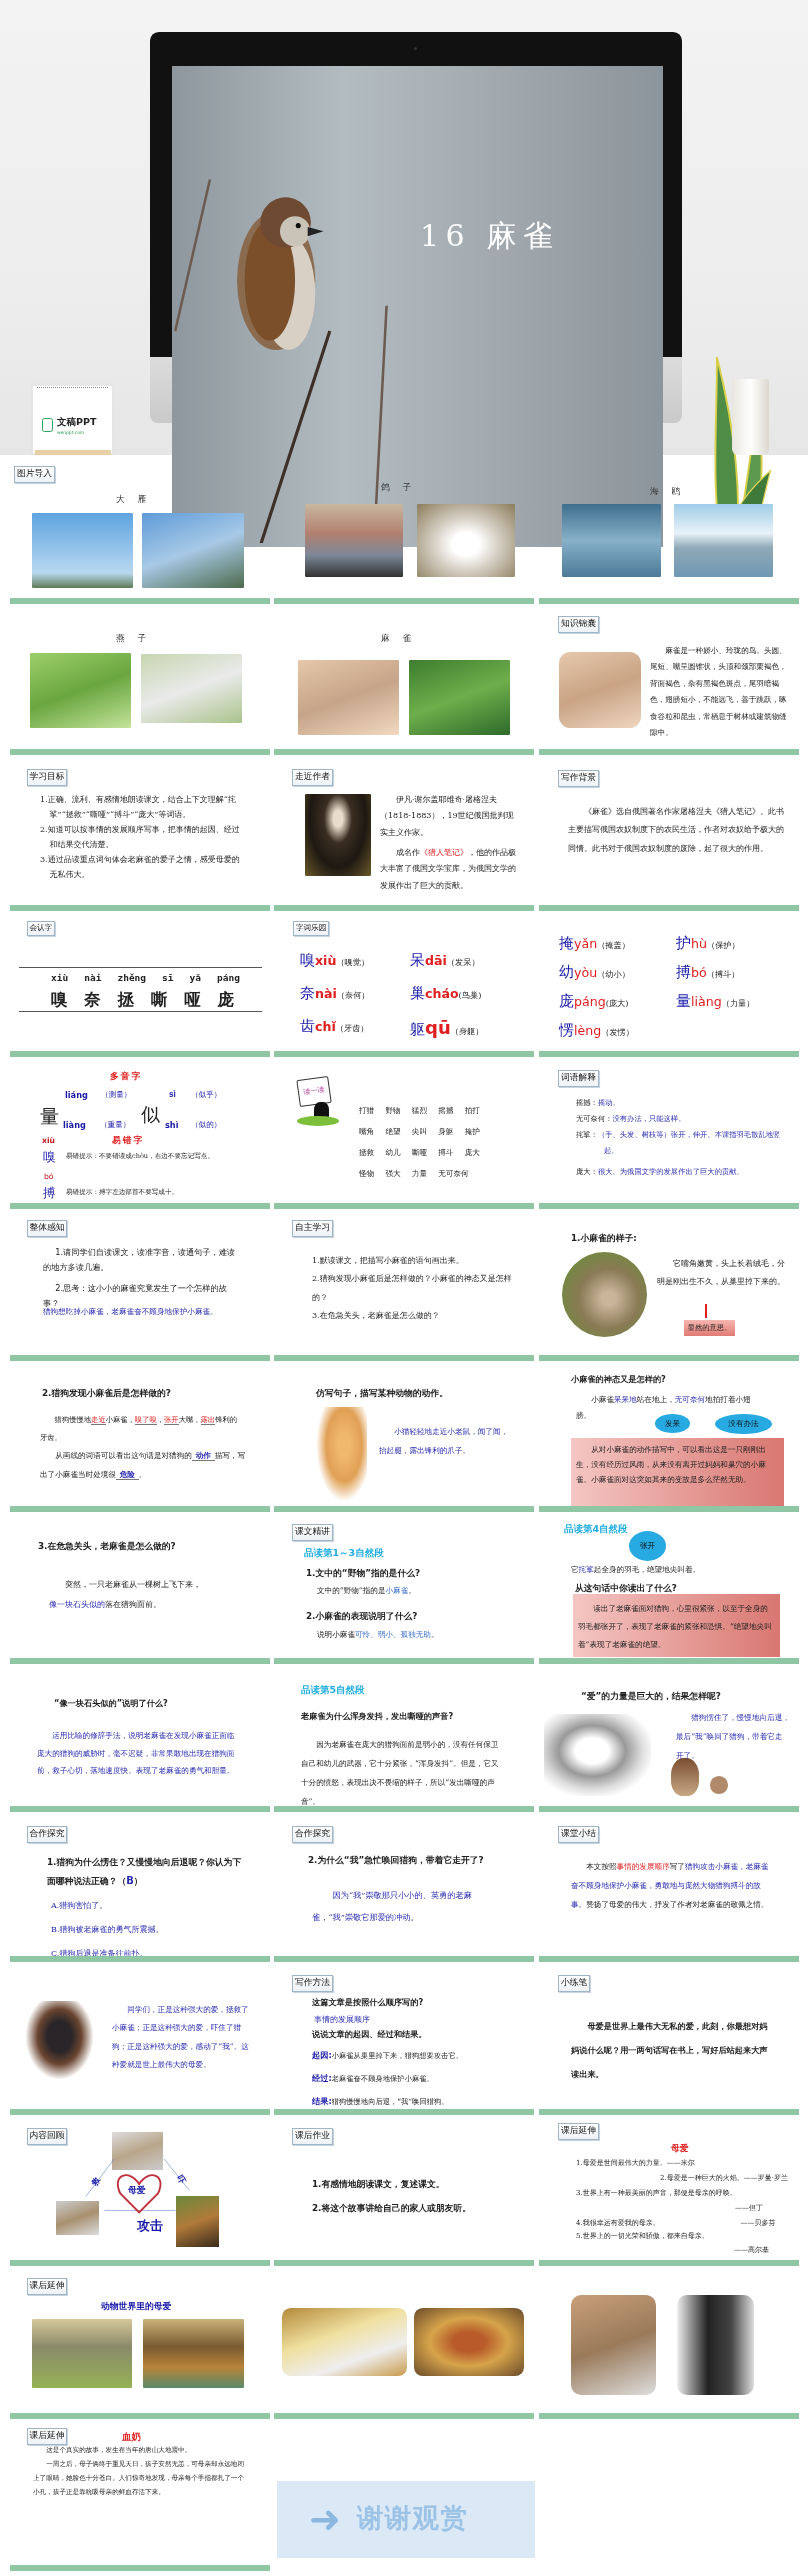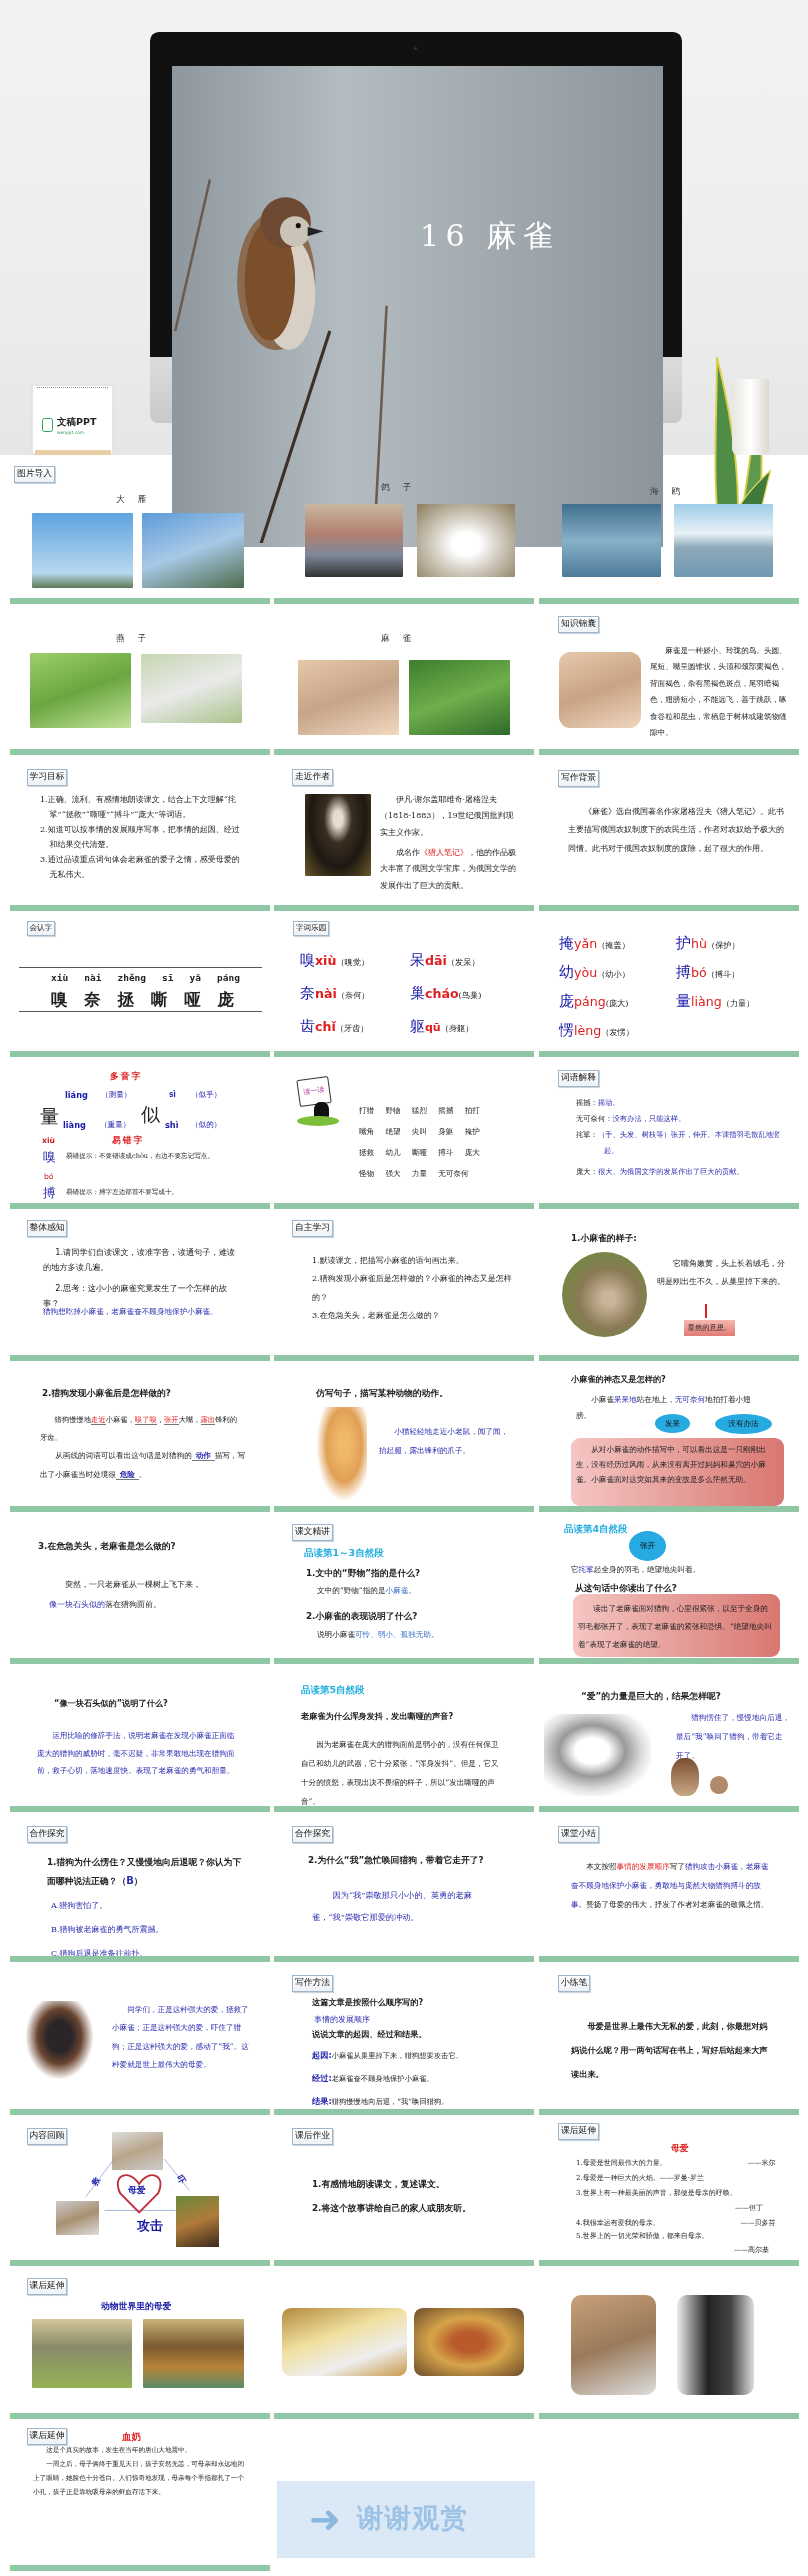--- a/index.html
+++ b/index.html
@@ -14,21 +14,21 @@
 .bar{position:absolute;height:5.7px;width:260px;background:#8fc7a4}
 .tag{position:absolute;left:17.7px;border:0.6px solid #9fb5c9;background:linear-gradient(180deg,#fff,#eef2f6);font-family:"DejaVu Sans",sans-serif;font-size:8.8px;padding:1.3px 1.9px;color:#111;box-shadow:0.6px 0.6px 0.6px #c9d3dc}
 .cap{position:absolute;font-size:8.8px;color:#333;letter-spacing:5px}
 .ph{position:absolute;border-radius:1.3px}
 .txt{position:absolute;font-size:8px;line-height:15px;color:#222}
 .blue{color:#2b2bb0}
 .red{color:#e02020}
 .navy{color:#1a1aa8}
 .cyan{color:#22aee0}
 .b{font-family:"DejaVu Sans",sans-serif;font-weight:bold}
-.pink{position:absolute;background:linear-gradient(90deg,#f4c6c3,#d97771);border-radius:9px;}
+.pink{position:absolute;background:linear-gradient(90deg,#f4c6c3,#d97771);}
 .bubble{position:absolute;background:#27a9e1;border-radius:50%;color:#111;font-size:7.6px;display:flex;align-items:center;justify-content:center}
 .ul{border-bottom:0.6px solid #777}
 .wm{position:absolute;left:277px;top:2481px;width:258px;height:77px;background:#dbe8f5}
 </style>
 </head>
 <body>
 
 <div class="hero">
   <div class="bezel"></div>
   <div class="cam"></div>
@@ -142,21 +142,21 @@
 <div style="position:absolute;left:19px;top:1011px;width:243px;height:1.3px;background:#555"></div>
 
 <div class="tag" style="left:293px;top:921px;font-size:7.6px">字词乐园</div>
 <div style="position:absolute;left:300px;top:951px;width:227px;font-family:'DejaVu Sans',sans-serif">
   <div style="display:grid;grid-template-columns:110px 110px;row-gap:14px">
     <div><span class="navy" style="font-size:15px">嗅</span><span class="red b" style="font-size:12.6px">xiù</span><span style="font-size:8.2px;font-family:'DejaVu Serif',serif">（嗅觉）</span></div>
     <div><span class="navy" style="font-size:15px">呆</span><span class="red b" style="font-size:12.6px">dāi</span><span style="font-size:8.2px;font-family:'DejaVu Serif',serif">（发呆）</span></div>
     <div><span class="navy" style="font-size:15px">奈</span><span class="red b" style="font-size:12.6px">nài</span><span style="font-size:8.2px;font-family:'DejaVu Serif',serif">（奈何）</span></div>
     <div><span class="navy" style="font-size:15px">巢</span><span class="red b" style="font-size:12.6px">cháo</span><span style="font-size:8.2px;font-family:'DejaVu Serif',serif">(鸟巢)</span></div>
     <div><span class="navy" style="font-size:15px">齿</span><span class="red b" style="font-size:12.6px">chǐ</span><span style="font-size:8.2px;font-family:'DejaVu Serif',serif">（牙齿）</span></div>
-    <div><span class="navy" style="font-size:15px">躯</span><span class="red b" style="font-size:11px">qū</span><span style="font-size:8.2px;font-family:'DejaVu Serif',serif">（身躯）</span></div>
+    <div><span class="navy" style="font-size:15px">躯</span><span class="red b" style="font-size:18px">qū</span><span style="font-size:8.2px;font-family:'DejaVu Serif',serif">（身躯）</span></div>
   </div>
 </div>
 
 <div style="position:absolute;left:559px;top:934px;width:234px;font-family:'DejaVu Sans',sans-serif">
   <div style="display:grid;grid-template-columns:117px 117px;row-gap:10px">
     <div><span class="navy" style="font-size:15px">掩</span><span class="red" style="font-size:12.6px">yǎn</span><span style="font-size:8.2px;font-family:'DejaVu Serif',serif">（掩盖）</span></div>
     <div><span class="navy" style="font-size:15px">护</span><span class="red" style="font-size:12.6px">hù</span><span style="font-size:8.2px;font-family:'DejaVu Serif',serif">（保护）</span></div>
     <div><span class="navy" style="font-size:15px">幼</span><span class="red" style="font-size:12.6px">yòu</span><span style="font-size:8.2px;font-family:'DejaVu Serif',serif">（幼小）</span></div>
     <div><span class="navy" style="font-size:15px">搏</span><span class="red" style="font-size:12.6px">bó</span><span style="font-size:8.2px;font-family:'DejaVu Serif',serif">（搏斗）</span></div>
     <div><span class="navy" style="font-size:15px">庞</span><span class="red" style="font-size:12.6px">páng</span><span style="font-size:8.2px;font-family:'DejaVu Serif',serif">(庞大)</span></div>
@@ -340,25 +340,25 @@
 
 <div class="tag" style="left:292px;top:2128px">课后作业</div>
 <div class="b" style="position:absolute;left:312px;top:2172px;font-size:8.8px;line-height:24px">
   <div>1.有感情地朗读课文，复述课文。</div>
   <div>2.将这个故事讲给自己的家人或朋友听。</div>
 </div>
 
 <div class="tag" style="left:558px;top:2123px">课后延伸</div>
 <div class="red b" style="position:absolute;left:671px;top:2143px;font-size:8.8px">母爱</div>
 <div style="position:absolute;left:576px;top:2156px;width:212px;font-size:7px;line-height:15px">
-  <div style="display:flex;justify-content:space-between;padding-right:12.6px">
+  <div style="display:flex;padding-right:12.6px">
       <span>1.母爱是世间最伟大的力量。</span>
       <span>——米尔</span>
     </div>
-  <div style="display:flex;justify-content:flex-start">
+  <div style="display:flex;justify-content:flex-end">
       <span>2.母爱是一种巨大的火焰。</span>
       <span>——罗曼·罗兰</span>
     </div>
   <div><span>3.世界上有一种最美丽的声音，那便是母亲的呼唤。</span><div style="text-align:right;padding-right:25px">——但丁</div></div>
   <div style="display:flex;justify-content:space-between;padding-right:12.6px">
       <span>4.我很幸运有爱我的母亲。</span>
       <span>——贝多芬</span>
     </div>
   <div style="line-height:11.4px"><span>5.世界上的一切光荣和骄傲，都来自母亲。</span><div style="text-align:right;padding-right:19px;line-height:16.4px">——高尔基</div></div>
 </div>

